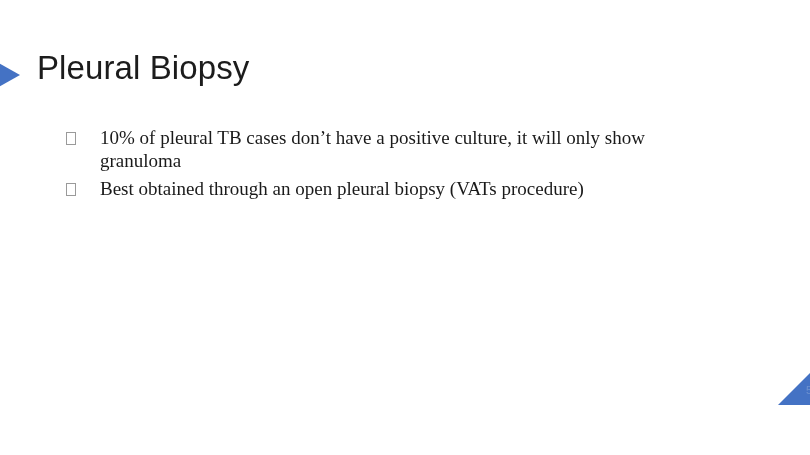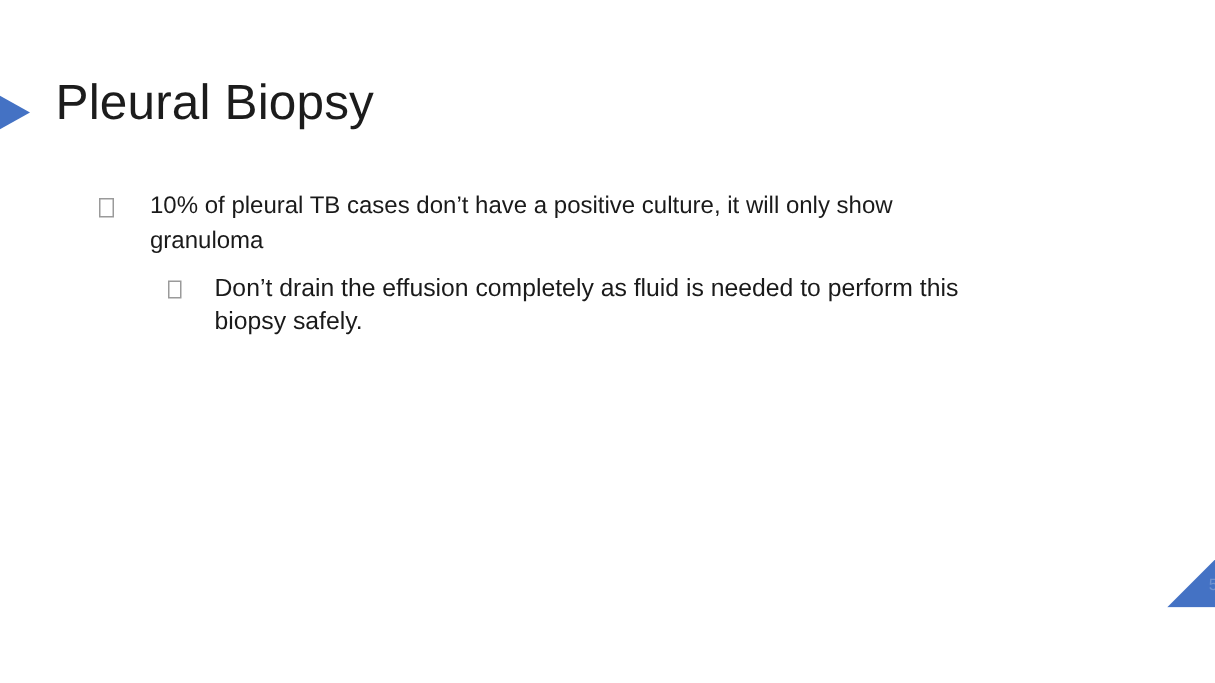--- a/index.html
+++ b/index.html
@@ -99,23 +99,24 @@
 
   .level2 .bullet-marker {
     width: 31px;
   }
 
   .bullet-text {
     color: #1a1a1a;
   }
 
   .level1 .bullet-text {
-    font-size: 16px;
+    font-size: 19px;
     line-height: 23px;
     max-width: 560px;
+    font-family: Liberation Serif, serif;
   }
 
   .level2 .bullet-text {
     font-size: 16.5px;
     line-height: 22px;
     max-width: 500px;
   }
 
   
   .corner-triangle {
@@ -146,26 +147,26 @@
 
   <div class="slide-title">Pleural Biopsy</div>
 
   <div class="body-block">
 
     <div class="bullet-row level1">
       <span class="bullet-marker"><span class="box"></span></span>
       <span class="bullet-text">10% of pleural TB cases don’t have a positive culture, it will only show granuloma</span>
     </div>
 
+    <div class="bullet-row level1">
+      <span class="bullet-marker"><span class="box"></span></span>
+      <span class="bullet-text">Best obtained through an open pleural biopsy (VATs procedure)</span>
+    </div>
 
 
-    <div class="bullet-row level2">
-      <span class="bullet-marker"><span class="box"></span></span>
-      <span class="bullet-text">Don’t drain the effusion completely as fluid is needed to perform this biopsy safely.</span>
-    </div>
 
   </div>
 
   <div class="corner-triangle"></div>
 
   <div class="slide-number">5</div>
 
 </div>
 
 </body></html>

